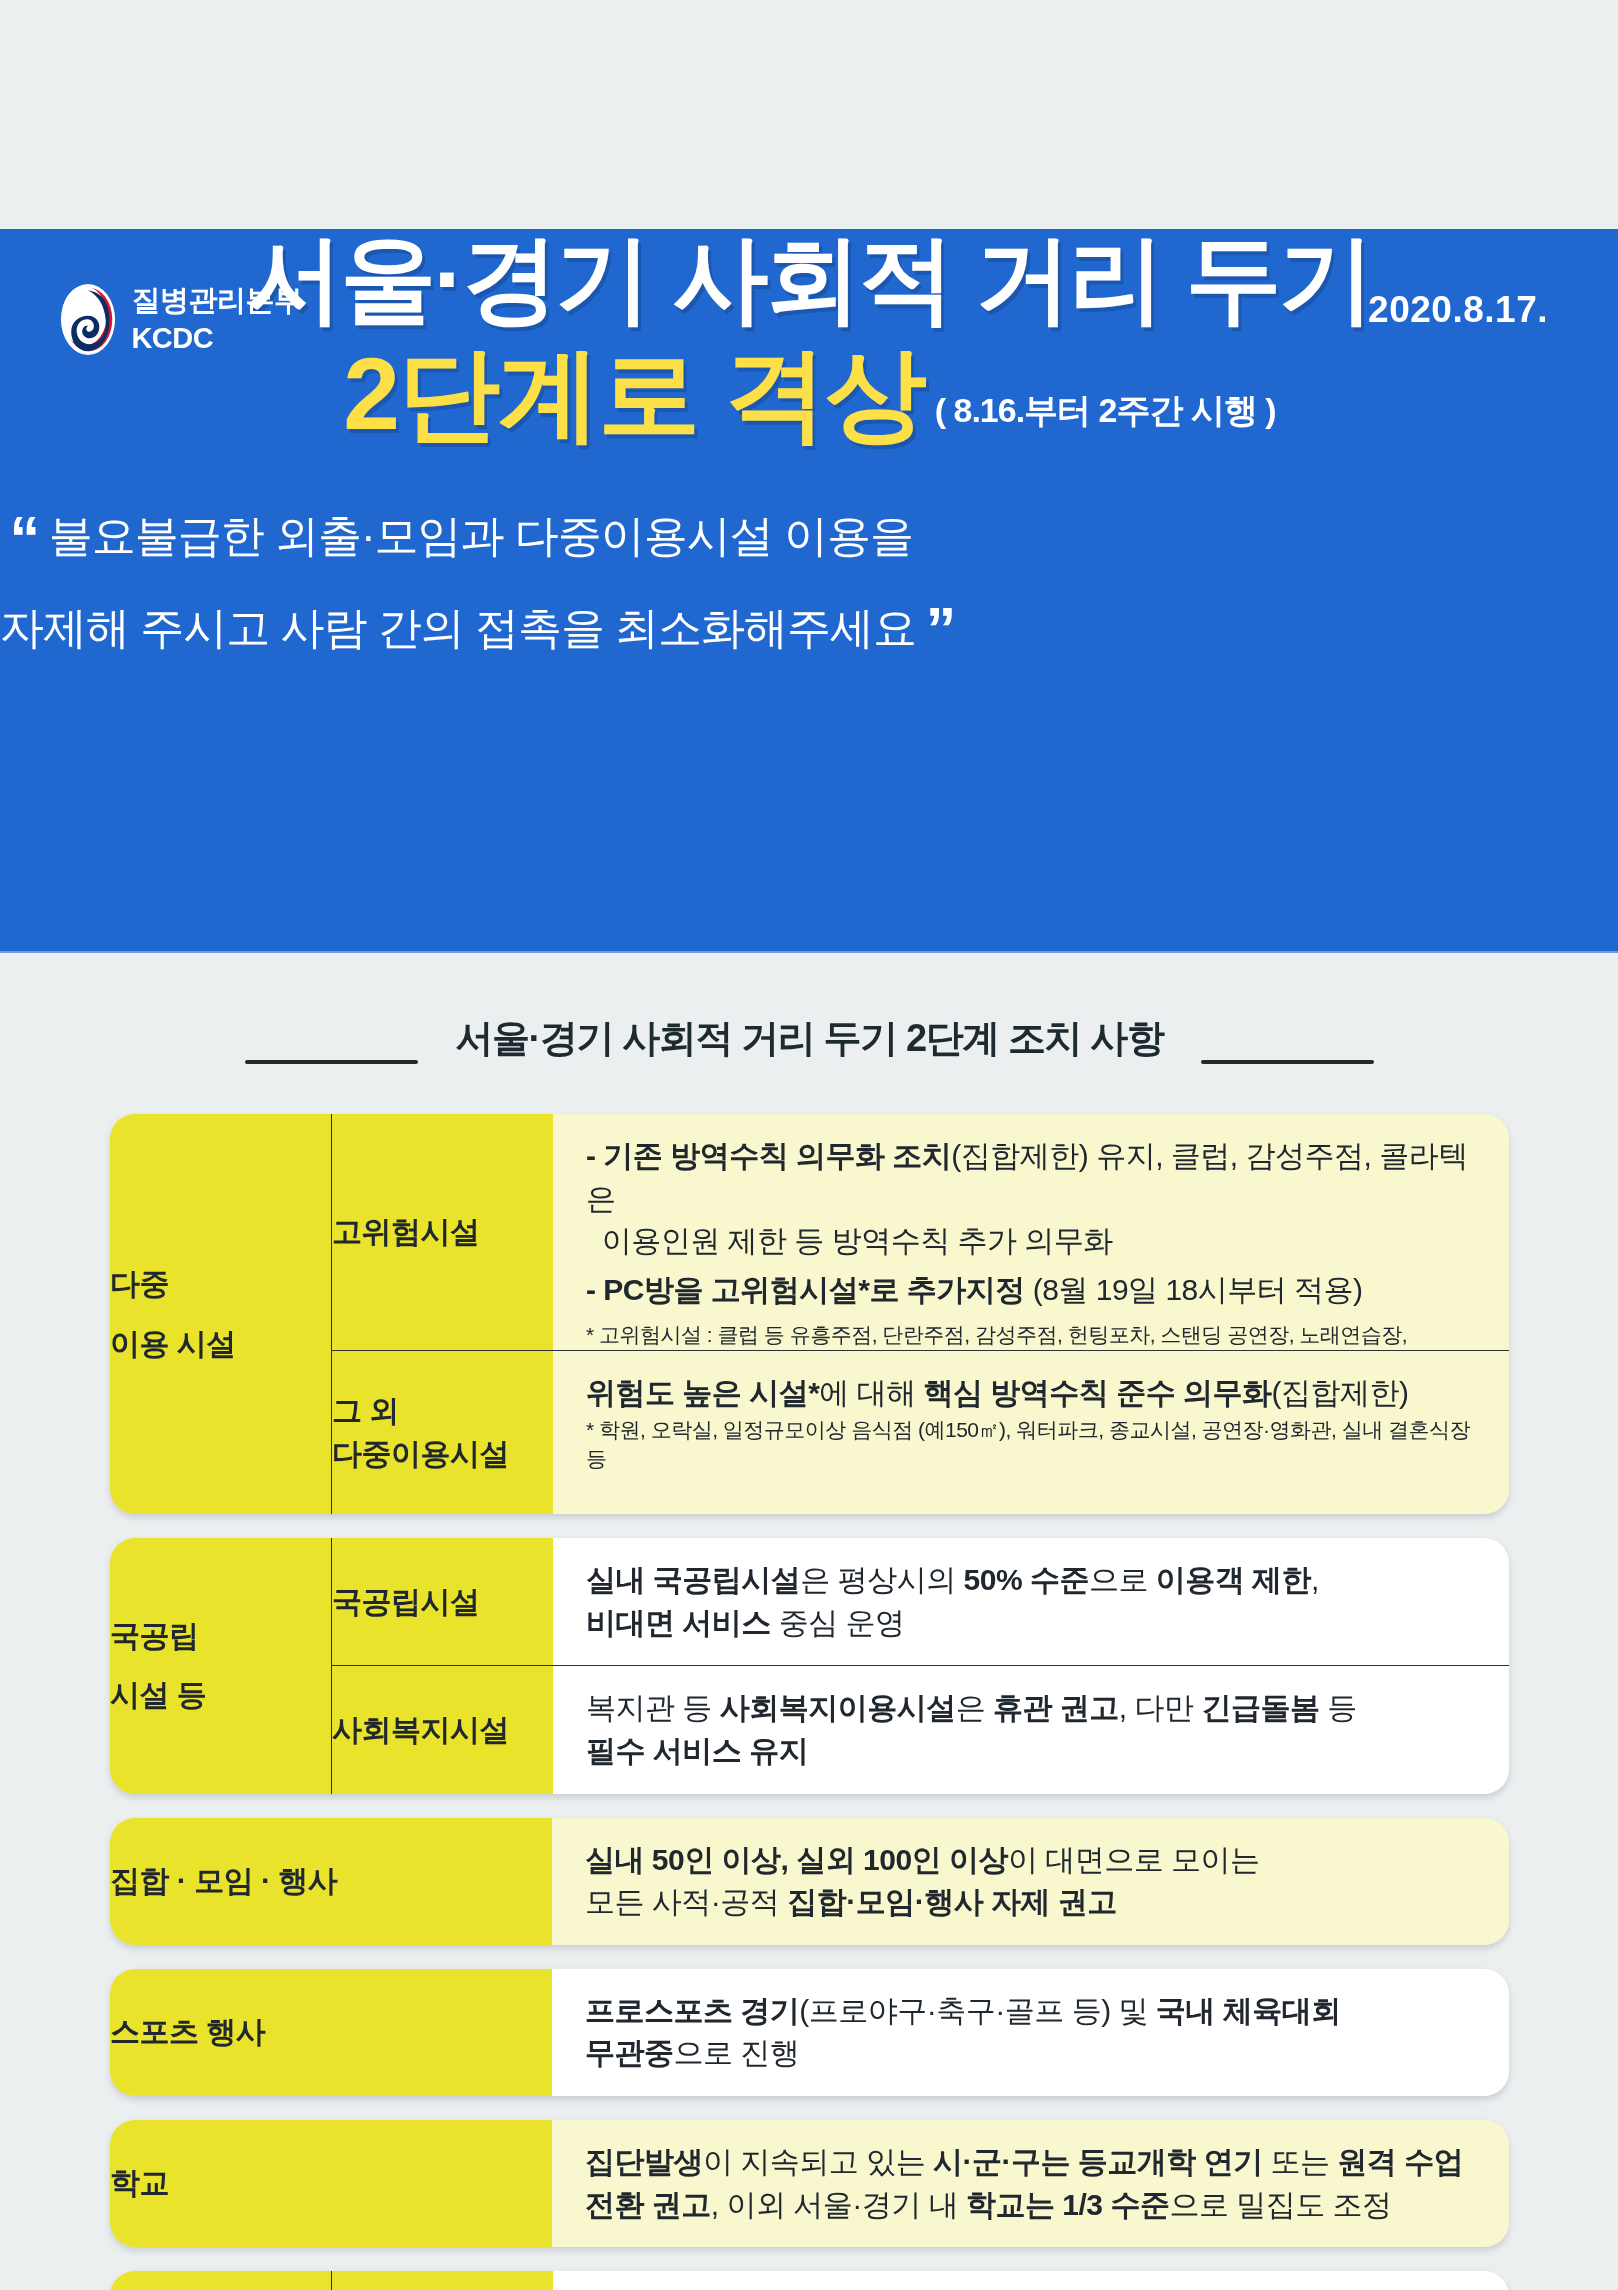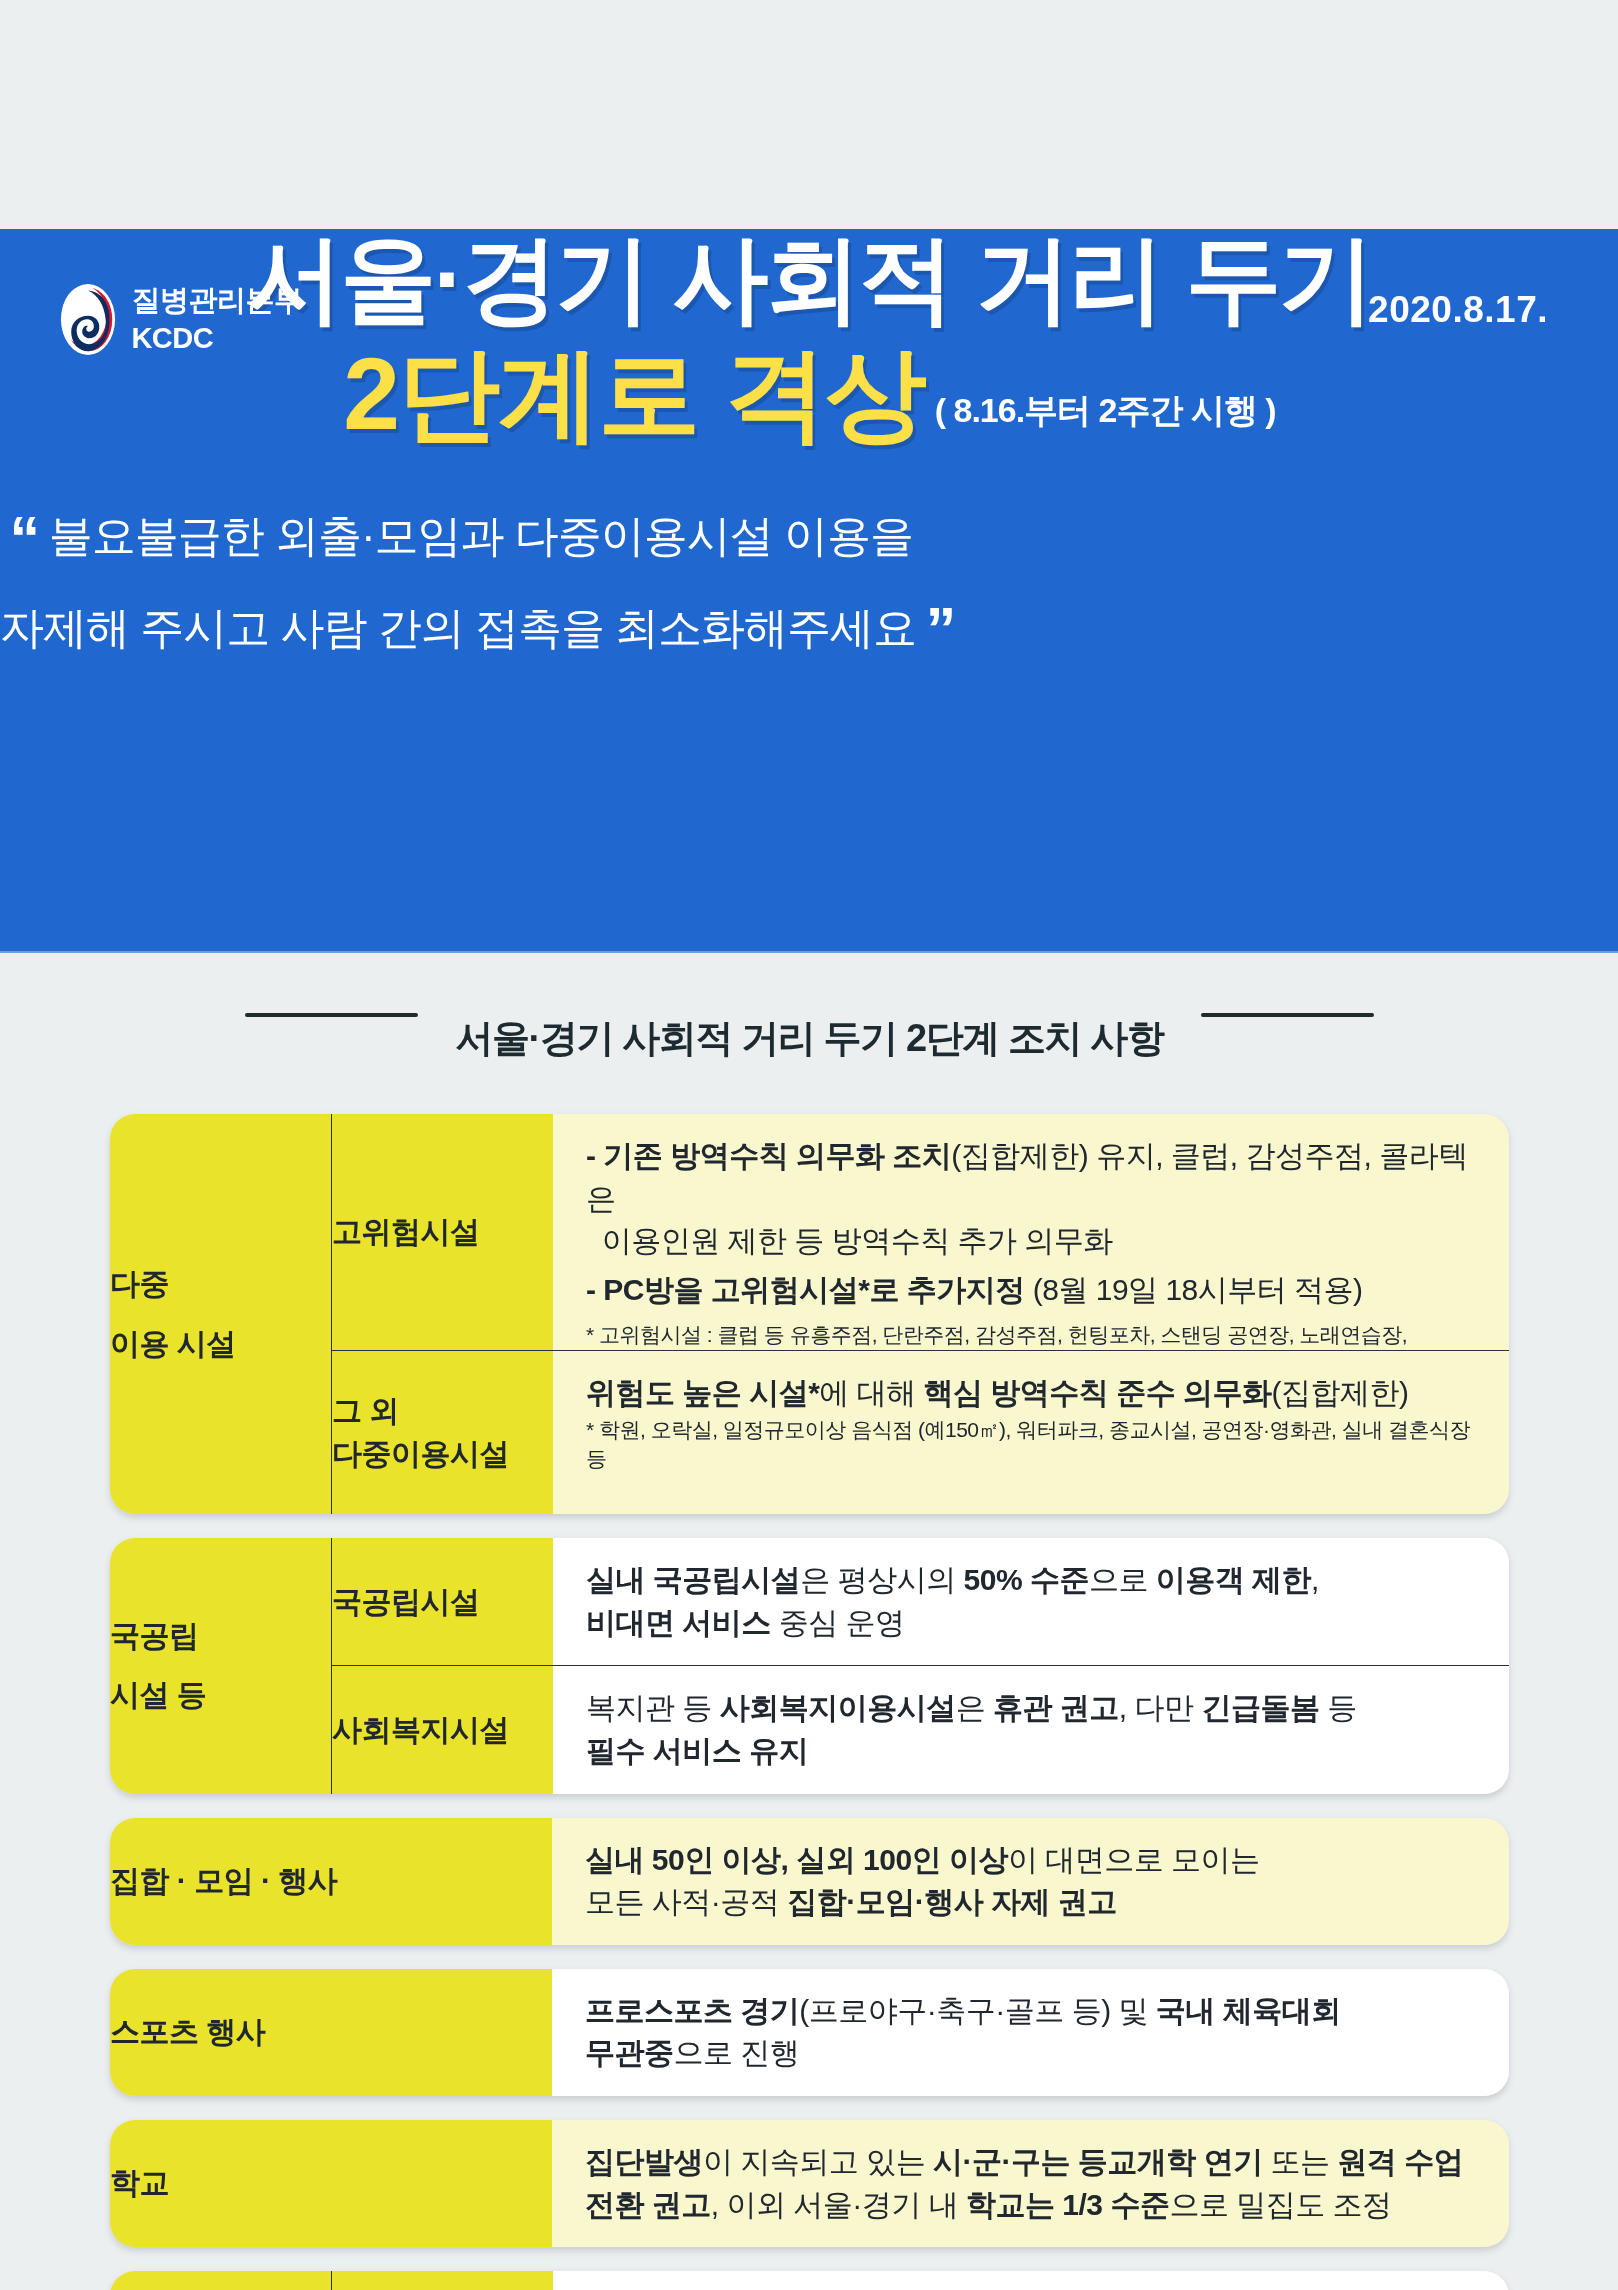--- a/index.html
+++ b/index.html
@@ -13,21 +13,21 @@
   .title{margin:229px 0 0;text-align:center;font-size:96px;font-weight:800;color:#fff;
     line-height:1.05;letter-spacing:-2.9px;text-shadow:2.9px 3.8px 0 rgba(10,25,60,.22);}
   .subtitle-row{display:flex;justify-content:center;align-items:flex-end;gap:9.6px;margin-top:13.4px;}
   .subtitle{font-size:102px;font-weight:800;color:#fde047;line-height:1;letter-spacing:-1.9px;
     text-shadow:2.9px 3.8px 0 rgba(10,25,60,.22);}
   .subtitle-note{font-size:34px;font-weight:700;color:#fff;padding-bottom:11.5px;letter-spacing:-1px;}
   .quote{margin-top:40px;text-align:left;color:#fff;font-size:44px;line-height:1.5;letter-spacing:-1px;}
   .qmark{font-size:61px;font-weight:800;position:relative;top:7.7px;padding:0 9.6px;}
 
   
-  .section-head{display:flex;justify-content:center;align-items:flex-start;gap:37px;margin:60px 0 50px;}
+  .section-head{display:flex;justify-content:center;align-items:flex-end;gap:37px;margin:60px 0 50px;}
   .section-head h2{margin:0;font-size:38px;font-weight:800;color:#1d2b30;letter-spacing:-1.4px;}
   .rule{width:173px;height:3.8px;background:#1f2d28;border-radius:1.9px;}
 
   
   .rows{margin:0 110px;}
   .row{display:flex;border-radius:25px;overflow:hidden;margin-bottom:24px;
     box-shadow:0 3.8px 6.7px rgba(120,130,140,.28);}
   .big-label,.sub-label,.simple-label{background:#eae32b;color:#20272e;display:flex;
     flex-direction:column;justify-content:center;align-items:flex-start;text-align:center;
     font-weight:700;flex-shrink:0;letter-spacing:-1px;}

